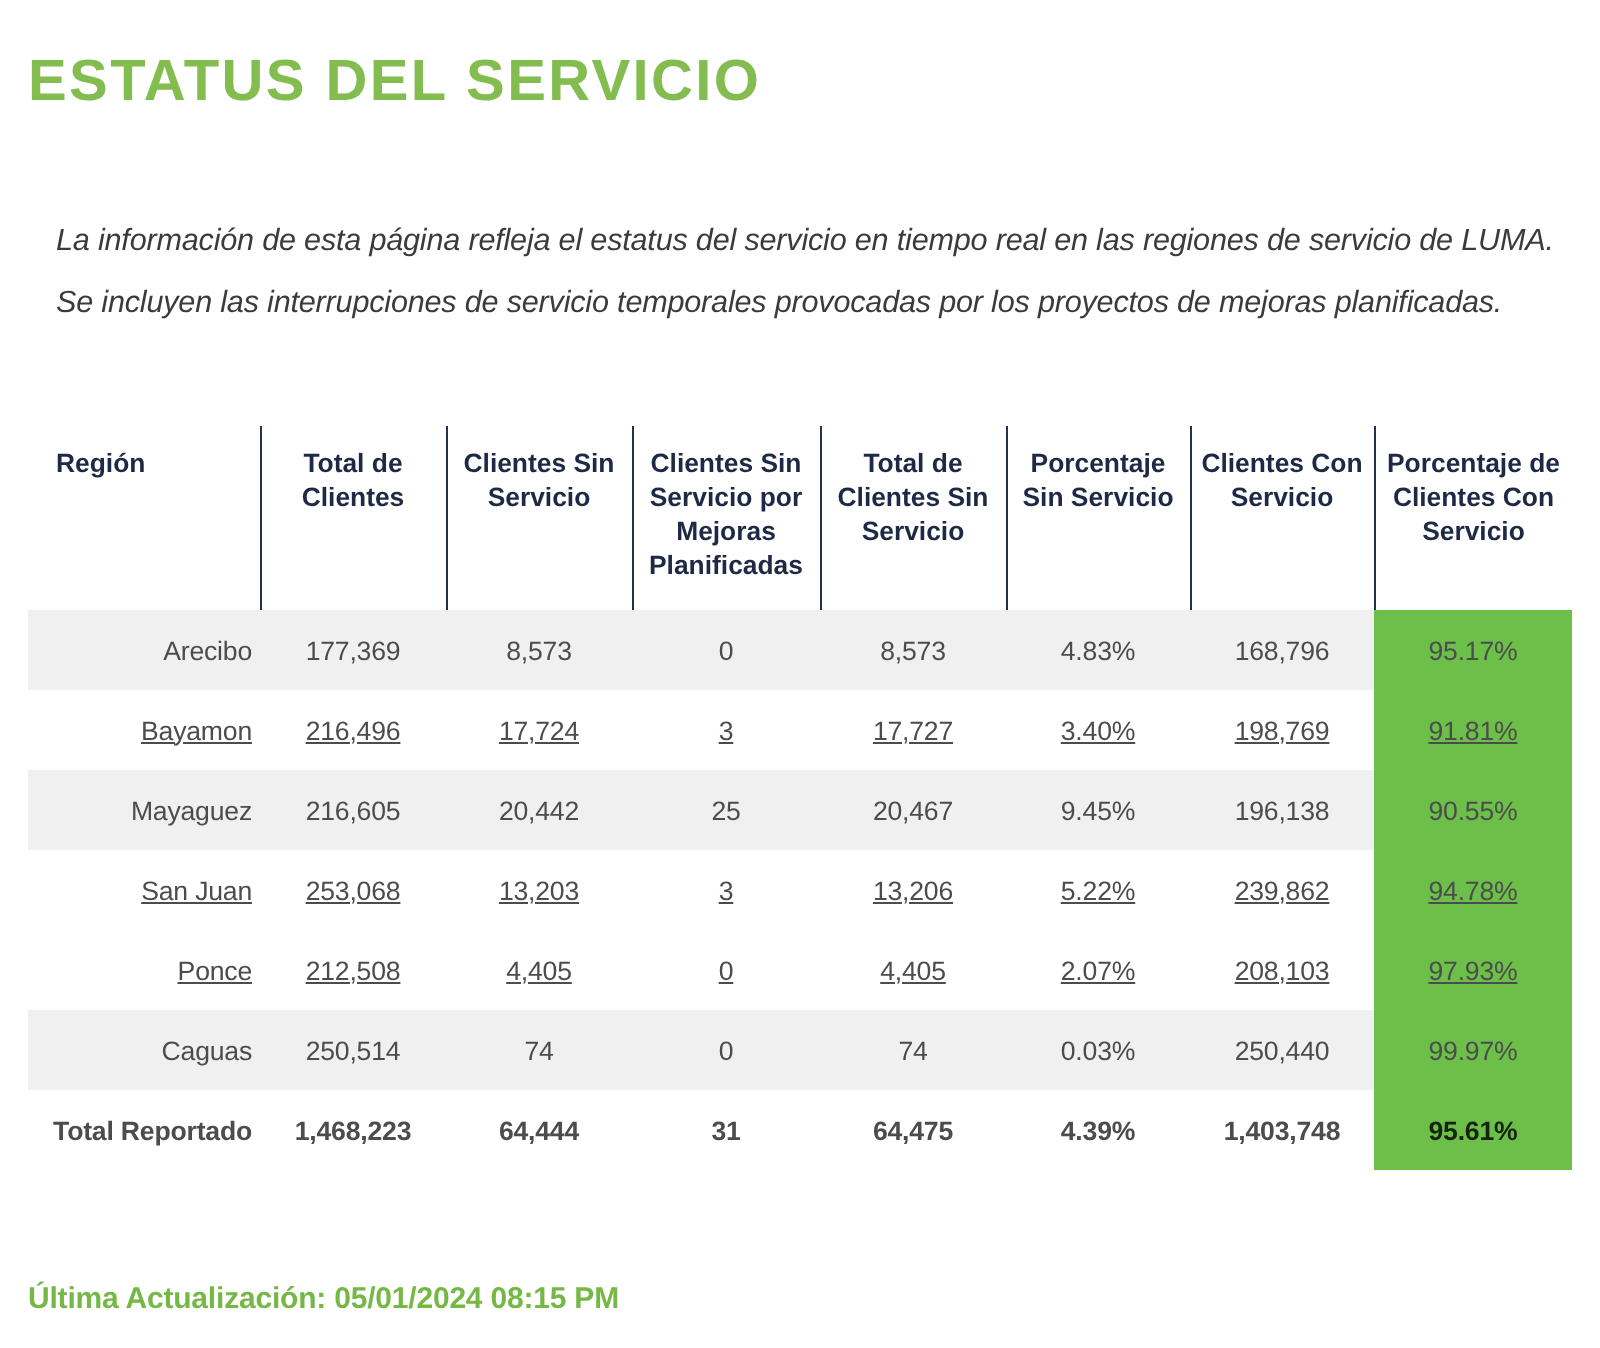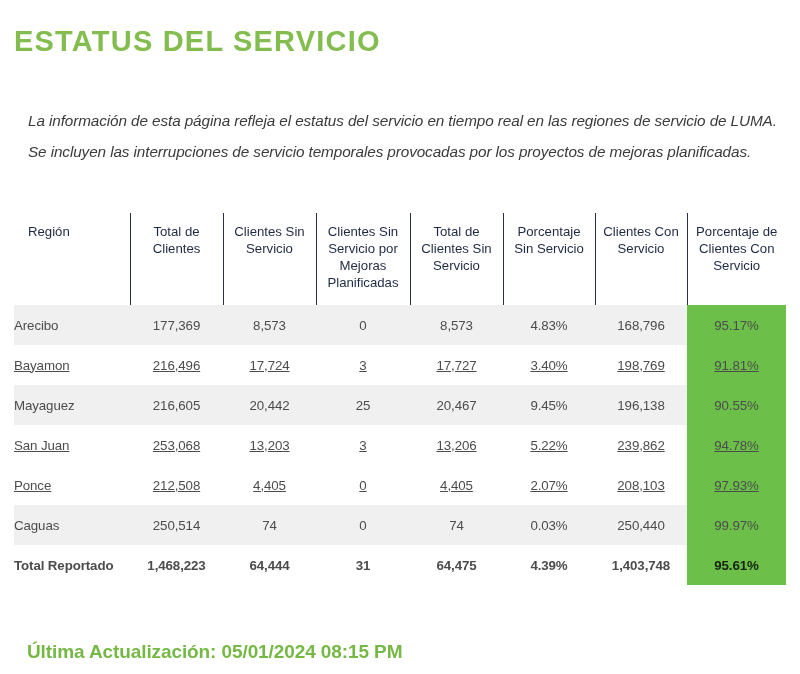--- a/index.html
+++ b/index.html
@@ -59,21 +59,21 @@
 
   table.status-table {
     border-collapse: collapse;
     width: 772px;
     margin-left: 14px;
     table-layout: fixed;
   }
 
   table.status-table thead th {
     font-size: 13.2px;
-    font-weight: normal;
+    font-weight: bold;
     color: #1e2a45;
     line-height: 17px;
     padding: 10px 4px 12px 4px;
     vertical-align: top;
     text-align: center;
     border-left: 1px solid #26304a;
     height: 92px;
     box-sizing: border-box;
   }
   table.status-table thead th.col-region {
@@ -96,21 +96,21 @@
     font-size: 13.3px;
     color: #4c4c4c;
     text-align: center;
     padding: 0 4px;
     height: 40px;
     line-height: 17px;
     vertical-align: middle;
     letter-spacing: -0.1px;
   }
   table.status-table tbody td.cell-region {
-    text-align: left;
+    text-align: right;
     padding-left: 0;
   }
 
   tbody tr.row-alt td {
     background: #f0f0f0;
   }
   tbody tr.row-plain td {
     background: #ffffff;
     text-decoration: underline;
   }
@@ -133,23 +133,23 @@
   }
   tr.total-row td.cell-pct-con {
     background: #6cc04a !important;
     color: #16240f;
     text-align: center;
   }
 
   
   .footer-update {
     position: absolute;
-    left: 27px;
+    left: 14px;
     top: 641px;
-    font-size: 19px;
+    font-size: 15px;
     font-weight: bold;
     color: #76b845;
     letter-spacing: -0.1px;
     white-space: nowrap;
   }
 </style>
 </head>
 <body>
 
 <div class="page">

